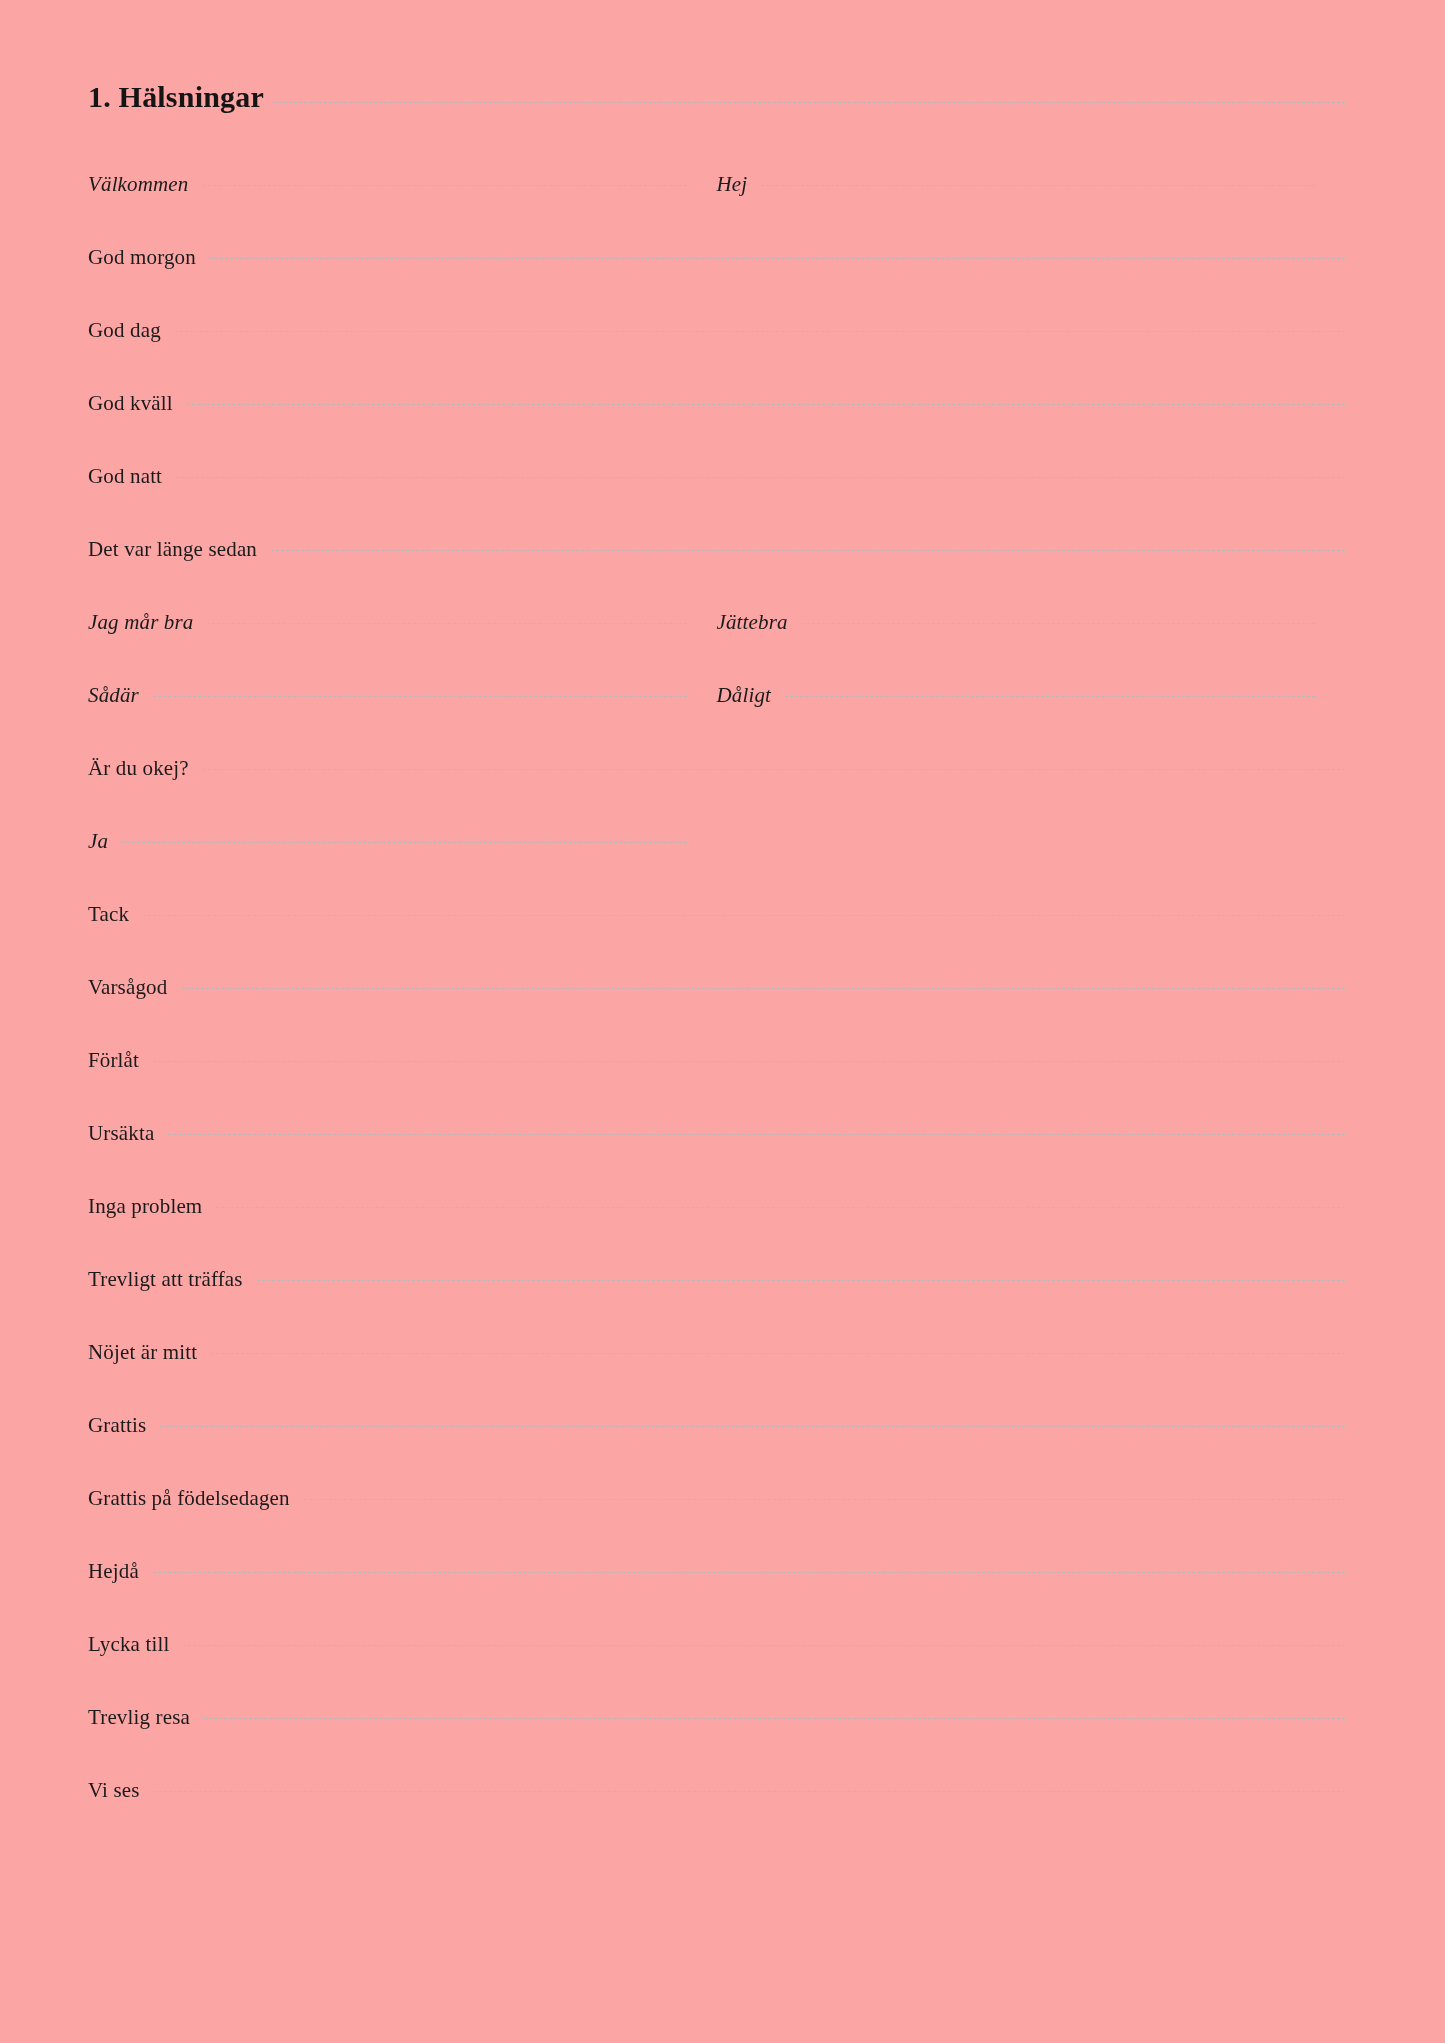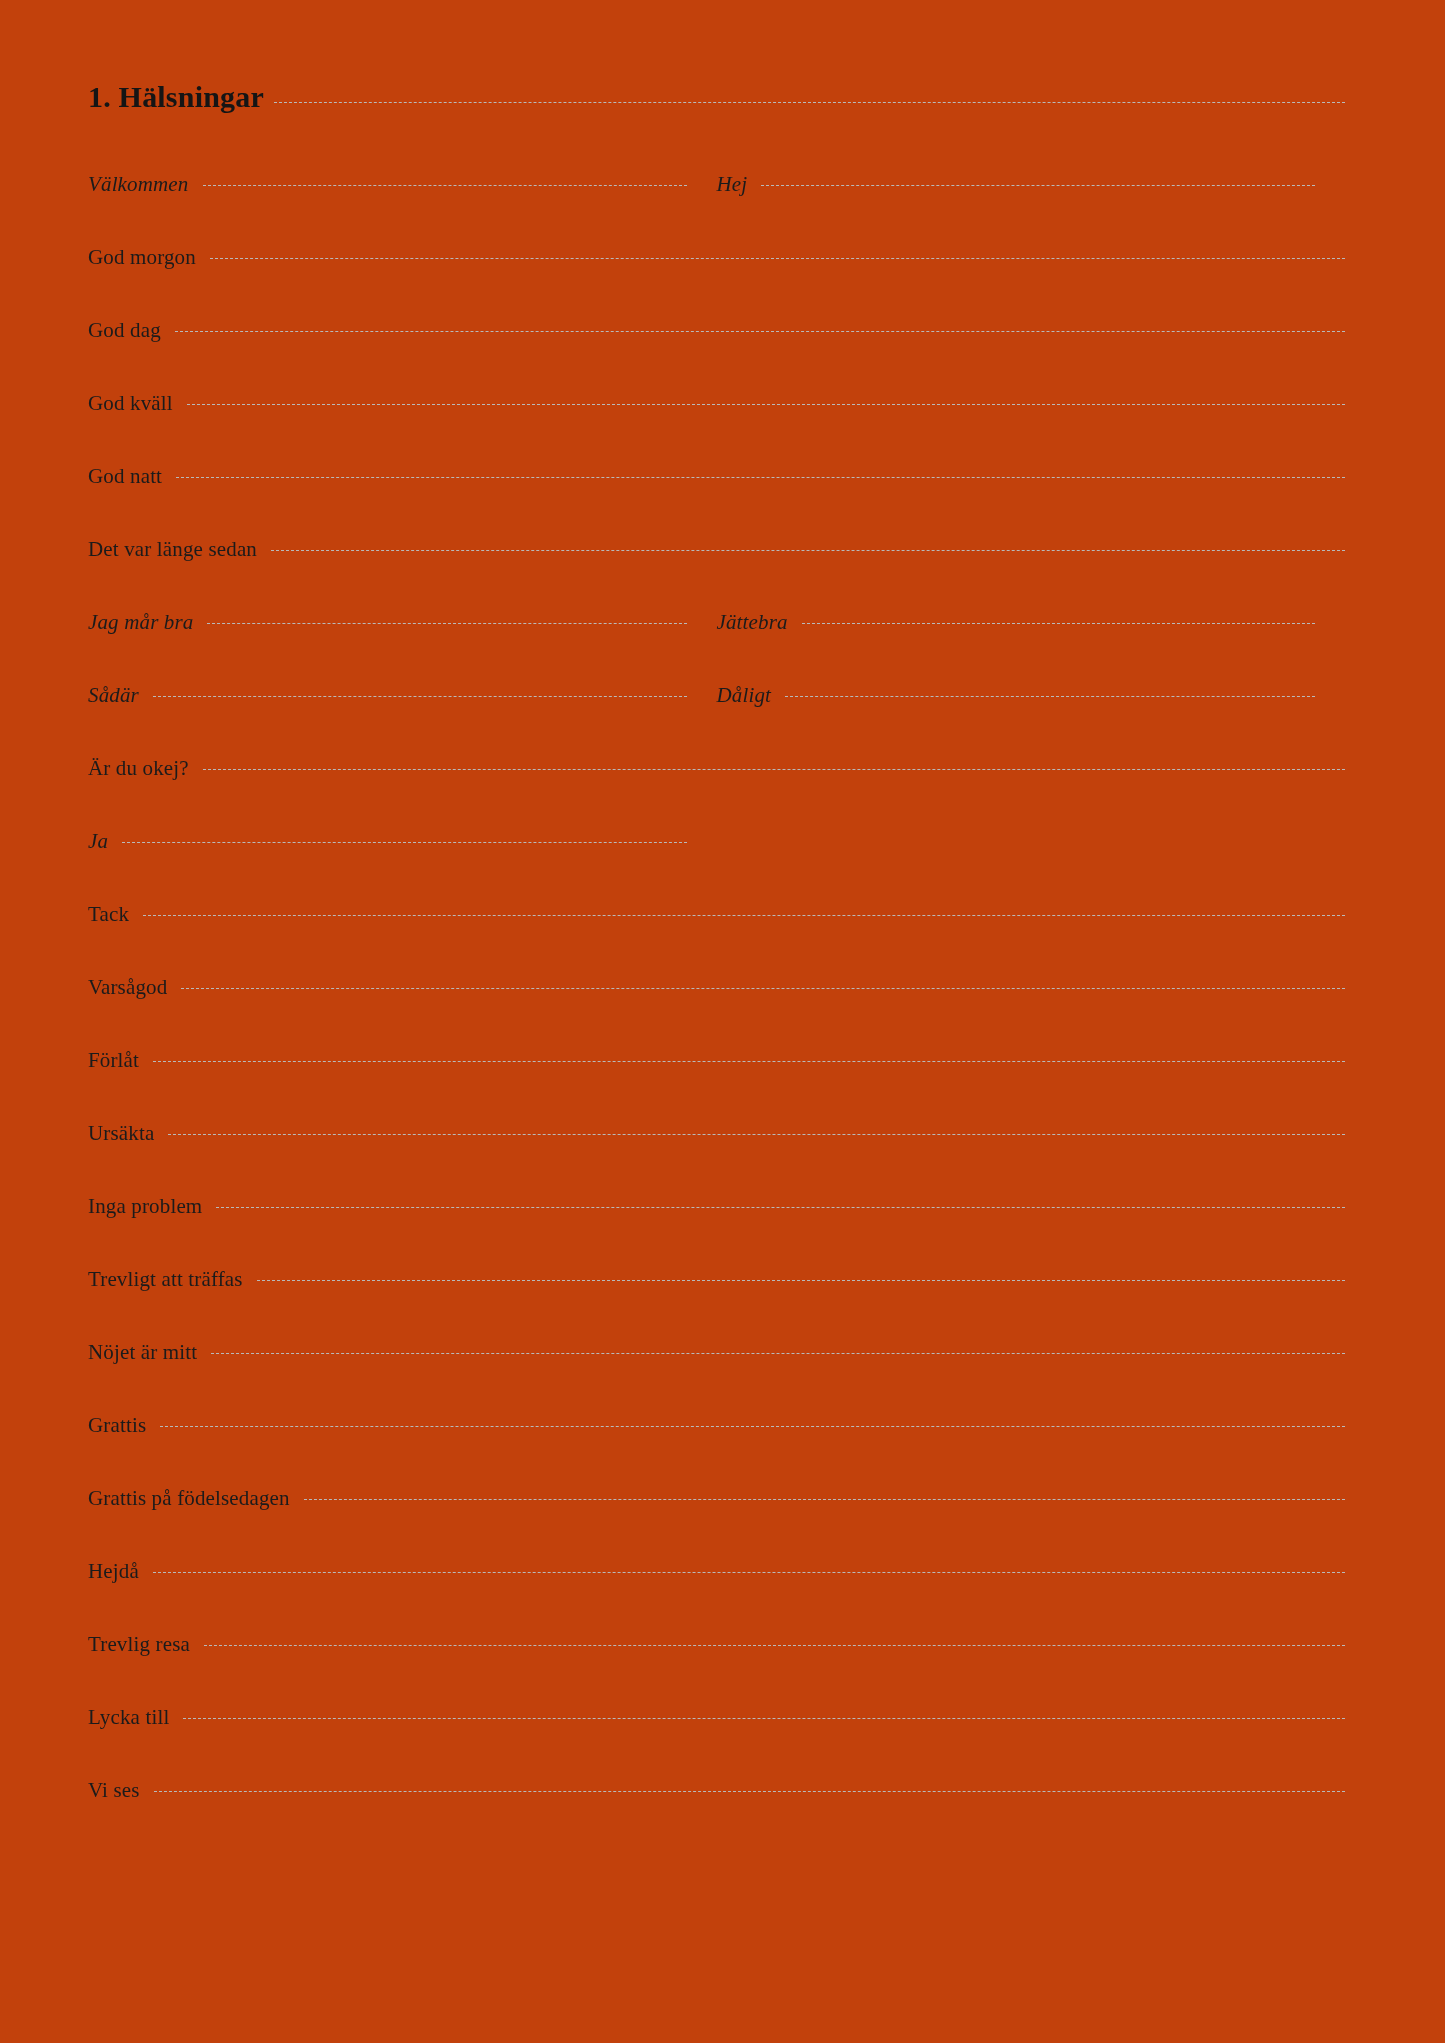--- a/index.html
+++ b/index.html
@@ -12,21 +12,21 @@
     min-height: 2043px;
     font-family: "Liberation Serif", "DejaVu Serif", serif;
     color: #1b1b1b;
     -webkit-font-smoothing: antialiased;
   }
   .page {
     width: 1445px;
     min-height: 2043px;
     box-sizing: border-box;
     padding: 70px 100px 60px 88px;
-    background: #c2410c;
+    background: #fca5a5;
     position: relative;
   }
 
   
   .heading-row {
     display: flex;
     align-items: baseline;
     margin-top: 10px;
     margin-bottom: 58px;
   }
@@ -281,36 +281,36 @@
       <div class="row">
         <div class="cell full">
           <span class="term">Hejdå</span>
           <div class="writeline">
             <div class="dotline"></div>
           </div>
         </div>
       </div>
       <div class="row">
         <div class="cell full">
+          <span class="term">Lycka till</span>
+          <div class="writeline">
+            <div class="dotline"></div>
+          </div>
+        </div>
+      </div>
+      <div class="row">
+        <div class="cell full">
           <span class="term">Trevlig resa</span>
           <div class="writeline">
             <div class="dotline"></div>
           </div>
         </div>
       </div>
       <div class="row">
         <div class="cell full">
-          <span class="term">Lycka till</span>
-          <div class="writeline">
-            <div class="dotline"></div>
-          </div>
-        </div>
-      </div>
-      <div class="row">
-        <div class="cell full">
           <span class="term">Vi ses</span>
           <div class="writeline">
             <div class="dotline"></div>
           </div>
         </div>
       </div>
     </div>
 
 </div>
 

